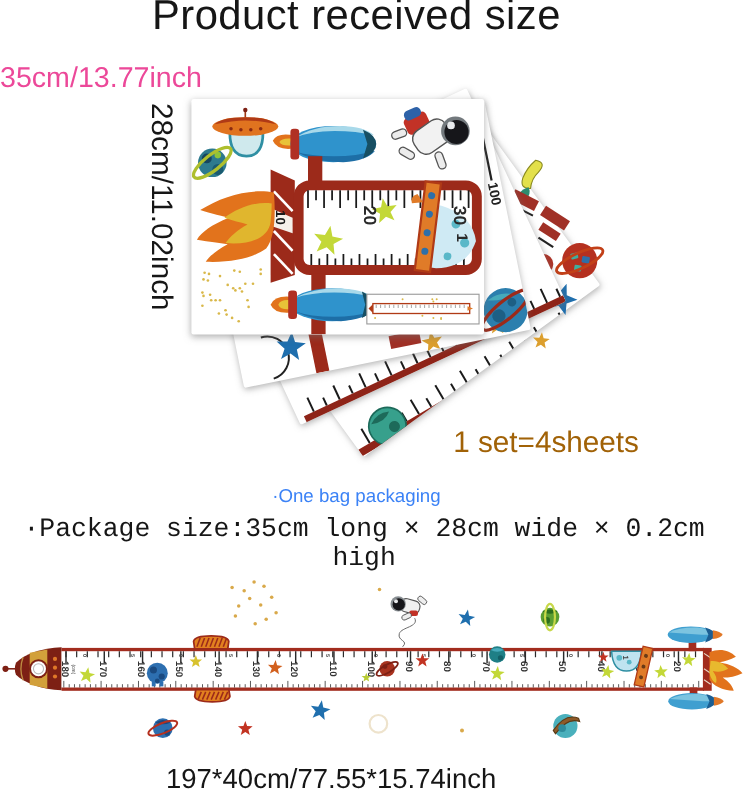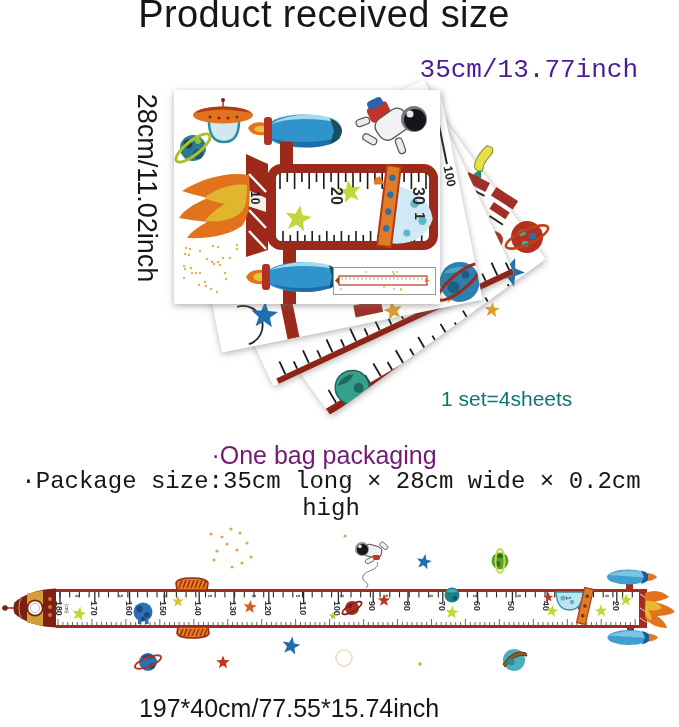--- a/index.html
+++ b/index.html
@@ -7,21 +7,21 @@
 #page{position:relative;width:679px;height:727px;overflow:hidden;background:#fff;}
 .abs{position:absolute;}
 .sheet{position:absolute;left:174px;top:90px;width:266px;height:214px;background:#fff;border-radius:2px;transform-origin:100% 0%;overflow:hidden;}
 </style>
 </head>
 <body>
 <div id="page">
 
 <div class="abs" style="left:0;top:-9px;width:648px;text-align:center;font-size:38px;line-height:46px;letter-spacing:.4px;color:#161616;">Product received size</div>
 
-<div class="abs" style="left:0;top:55px;width:638px;text-align:right;font-size:26px;color:#4c1d95;font-family:Liberation Mono, monospace;">35cm/13.77inch</div>
+<div class="abs" style="left:0;top:55px;width:638px;text-align:left;font-size:26px;color:#ec4899;">35cm/13.77inch</div>
 
 <div class="abs" style="left:48px;top:174px;width:200px;height:28px;text-align:center;font-size:27px;color:#161616;transform:rotate(90deg);">28cm/11.02inch</div>
 
 <div class="sheet" style="transform:translate(-20px,-4px) rotate(-36deg);box-shadow:0 2px 6px rgba(110,110,110,.5);">
 <svg width="266" height="214" viewBox="0 0 266 214">
 
 <g transform="rotate(5.5 2 206)">
           <g stroke="#1a1a1a" stroke-width="1.8">
             <line x1="12" y1="206" x2="12" y2="191"></line>
             <line x1="25" y1="206" x2="25" y2="197"></line>
@@ -380,23 +380,23 @@
           <circle cx="210" cy="197" r="0.9" fill="#d9b84a"></circle>
           <circle cx="223" cy="182" r="0.9" fill="#d9b84a"></circle>
           <circle cx="192" cy="182" r="0.9" fill="#d9b84a"></circle>
           <circle cx="227" cy="199" r="0.9" fill="#d9b84a"></circle>
           <circle cx="227" cy="200" r="0.9" fill="#d9b84a"></circle>
           <path d="M251,188.5 L256,190.5 L251,192.5 Z" fill="#e07b28"></path>
         </g>
 </svg>
 </div>
 
-<div class="abs" style="left:441px;top:387px;font-size:21px;color:#0f766e;">1 set=4sheets</div>
-
-<div class="abs" style="left:0;top:441px;width:648px;text-align:center;font-size:25px;color:#701a75;">·One bag packaging</div>
+<div class="abs" style="left:412px;top:387px;font-size:27px;color:#a16207;">1 set=4sheets</div>
+
+<div class="abs" style="left:0;top:441px;width:648px;text-align:center;font-size:17px;color:#3b82f6;">·One bag packaging</div>
 
 <div class="abs" style="left:0;top:468px;width:662px;text-align:center;font-size:24px;color:#161616;font-family:Liberation Mono, monospace;">·Package size:35cm long × 28cm wide × 0.2cm high</div>
 
 <div class="abs" style="left:0;top:520px;width:679px;height:180px;">
 <svg width="679" height="180" viewBox="0 0 679 180">
 
 <g fill="#d9a94a">
           <circle cx="211" cy="14" r="1.6"></circle>
           <circle cx="222" cy="17" r="1.6"></circle>
           <circle cx="231" cy="9" r="1.6"></circle>
@@ -823,15 +823,15 @@
 <circle cx="420" cy="144" r="1.8" fill="#d9a94a"></circle>
 
 <g>
           <circle cx="514" cy="140" r="11" fill="#4ab0bc"></circle>
           <path d="M526,133 Q514,128 503,144 L505,147 Q516,132 527,136 Z" fill="#8e5a28" stroke="#5a3a16" stroke-width="1"></path>
           <circle cx="511" cy="142" r="3.5" fill="#2e8b9b"></circle>
         </g>
 </svg>
 </div>
 
-<div class="abs" style="left:0;top:694px;width:578px;text-align:center;font-size:25px;color:#161616;">197*40cm/77.55*15.74inch</div>
+<div class="abs" style="left:0;top:694px;width:578px;text-align:center;font-size:25px;color:#161616;padding-left:12px;">197*40cm/77.55*15.74inch</div>
 
 </div>
 
 </body></html>

